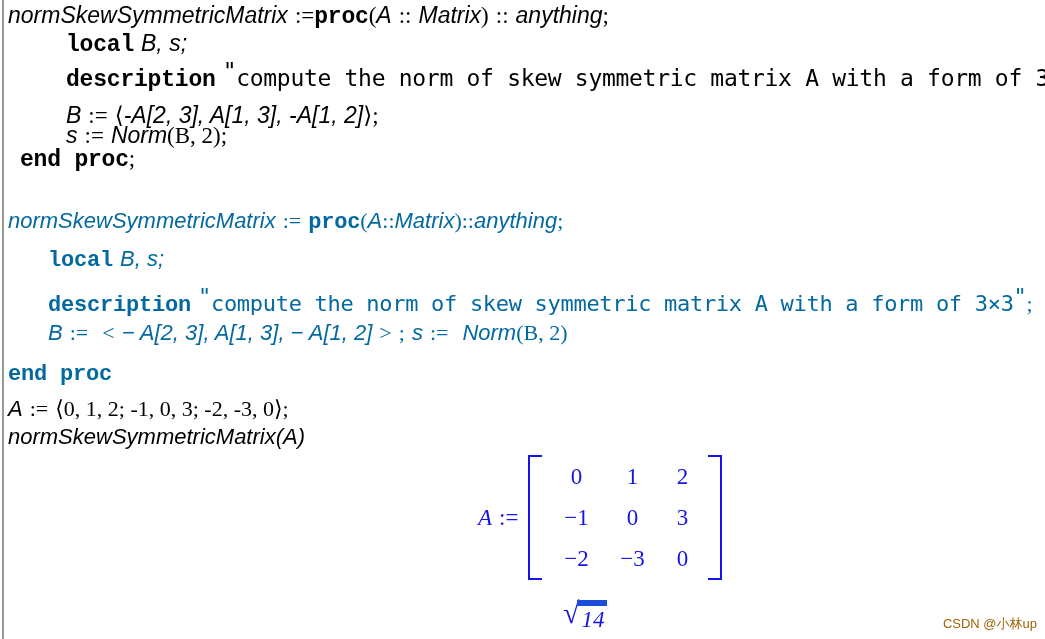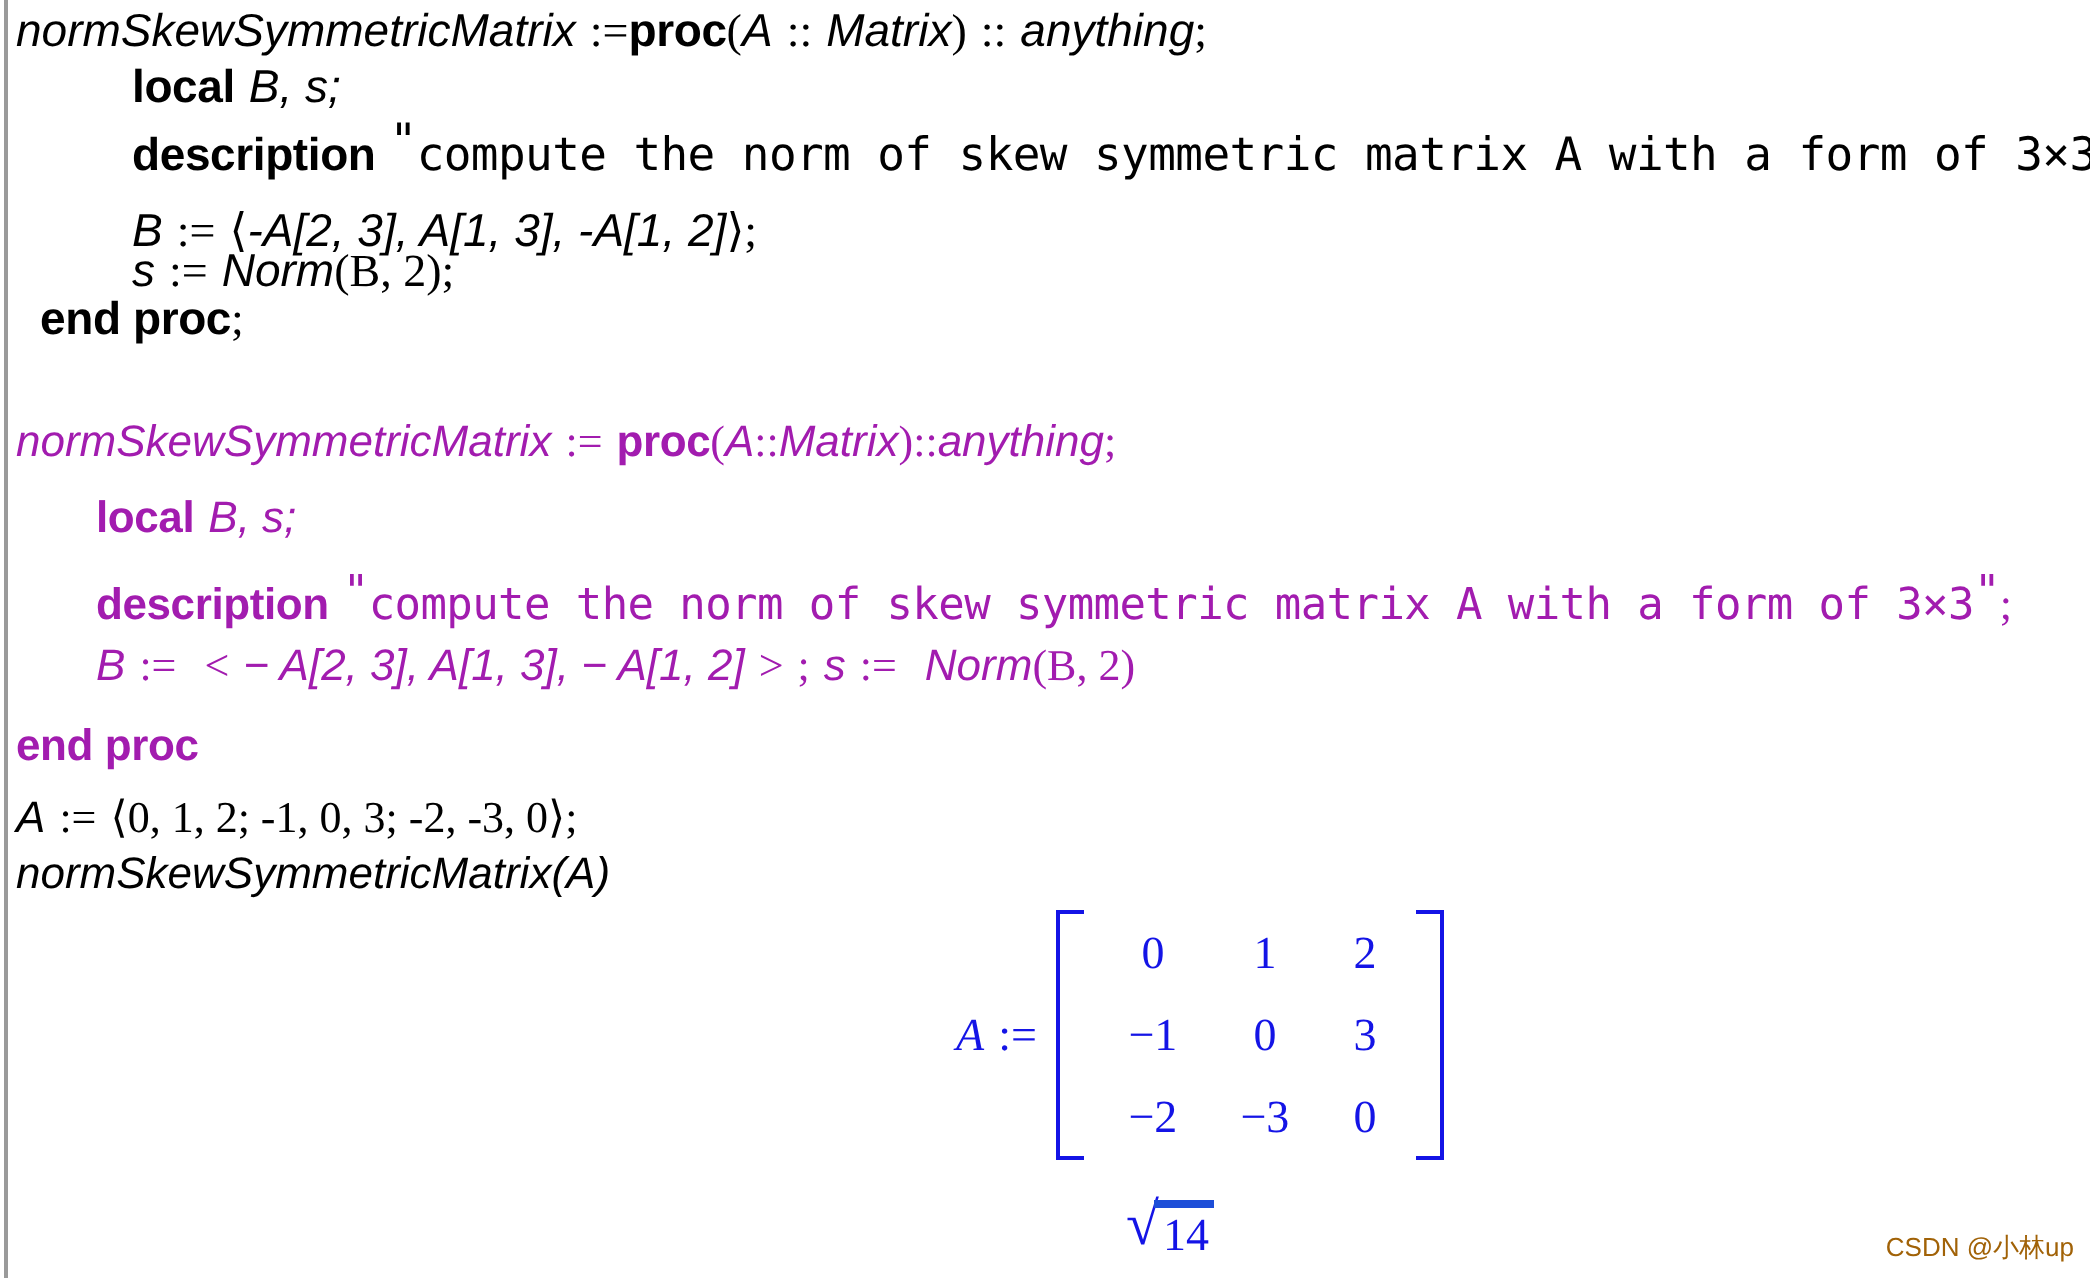--- a/index.html
+++ b/index.html
@@ -21,24 +21,24 @@
     position: absolute;
     left: 2px;
     top: 0px;
     width: 2px;
     height: 639px;
     background: #9a9a9a;
   }
 
   
   .blk-input { color: #000000; }
-  .blk-output { color: #a21caf; }
+  .blk-output { color: #0369a1; }
 
   .kw {
-    font-family: Liberation Sans, sans-serif;
+    font-family: Liberation Mono, monospace;
     font-weight: bold;
     font-style: normal;
     letter-spacing: -0.2px;
   }
   .ital {
     font-family: Liberation Sans, sans-serif;
     font-style: italic;
   }
   .rom {
     font-family: "Liberation Serif", serif;
@@ -115,24 +115,25 @@
     display: flex;
     align-items: flex-start;
     white-space: nowrap;
   }
   .radical {
     font-size: 30px;
     line-height: 0.85;
     display: inline-block;
   }
   .radicand {
-    border-top: 4px solid #1d4ed8;
+    border-top: 6px solid #1d4ed8;
     padding: 2px 3px 0 4px;
     margin-left: -2px;
     line-height: 1.0;
+    font-style: italic;
   }
 
   
   .watermark {
     position: absolute;
     right: 8px;
     bottom: 6px;
     color: #a16207;
     font-family: "Liberation Sans", sans-serif;
     font-size: 13px;

